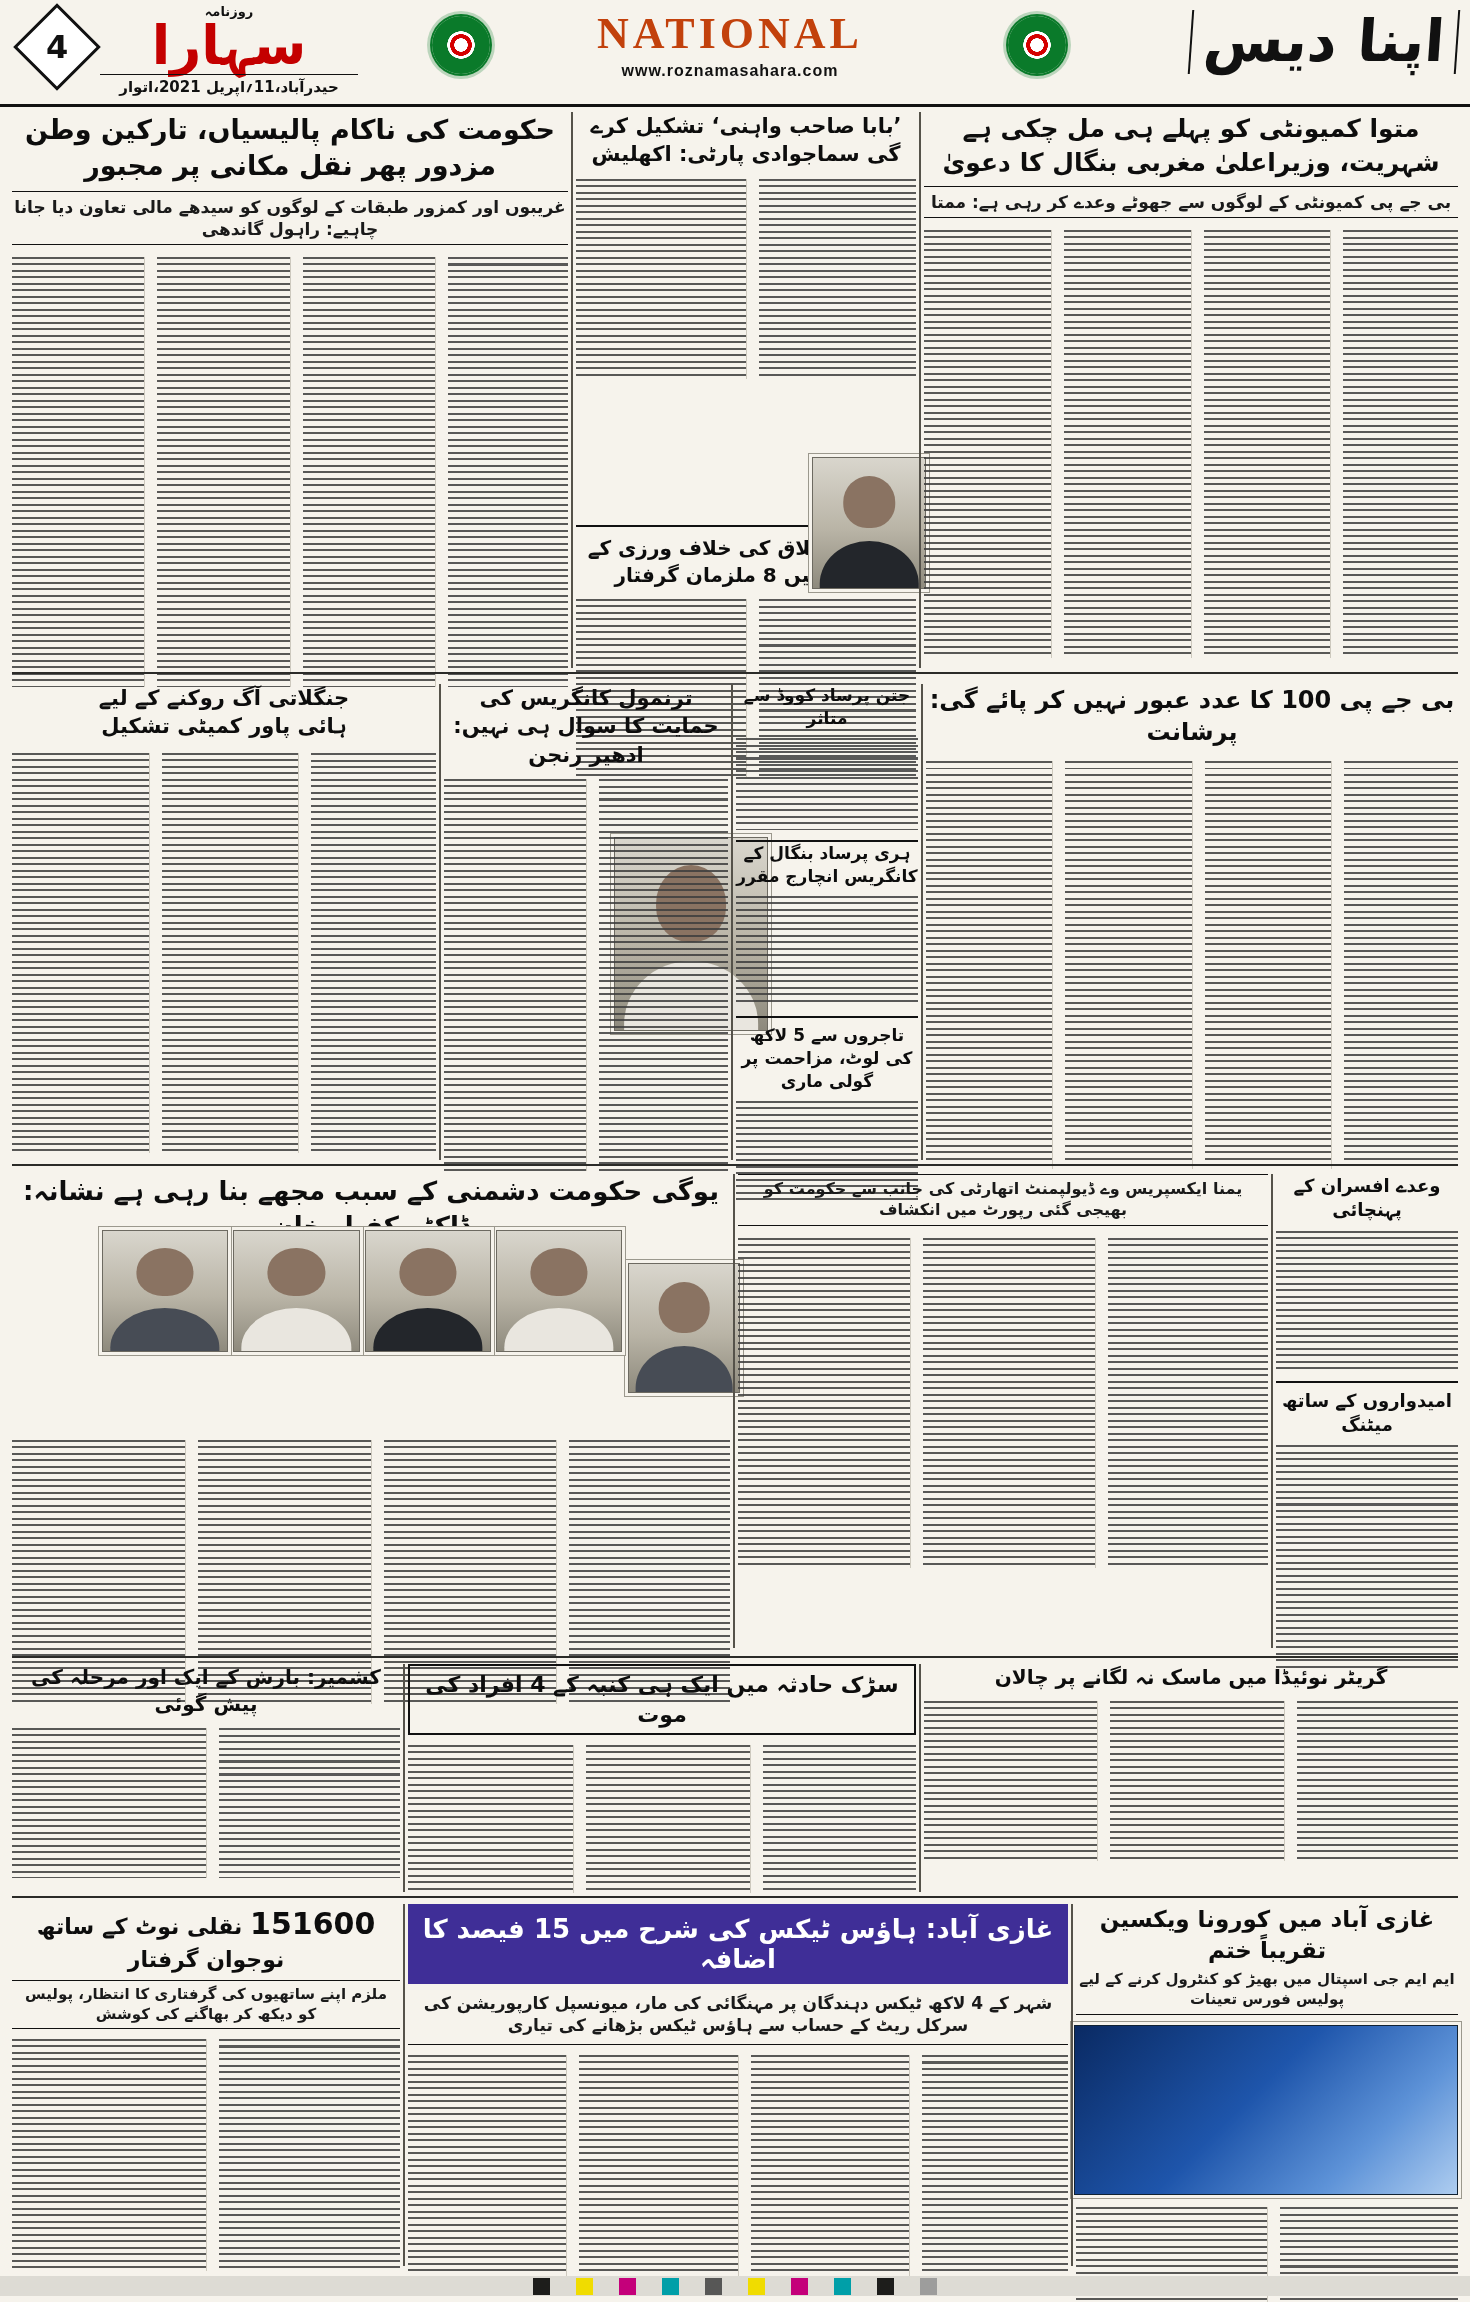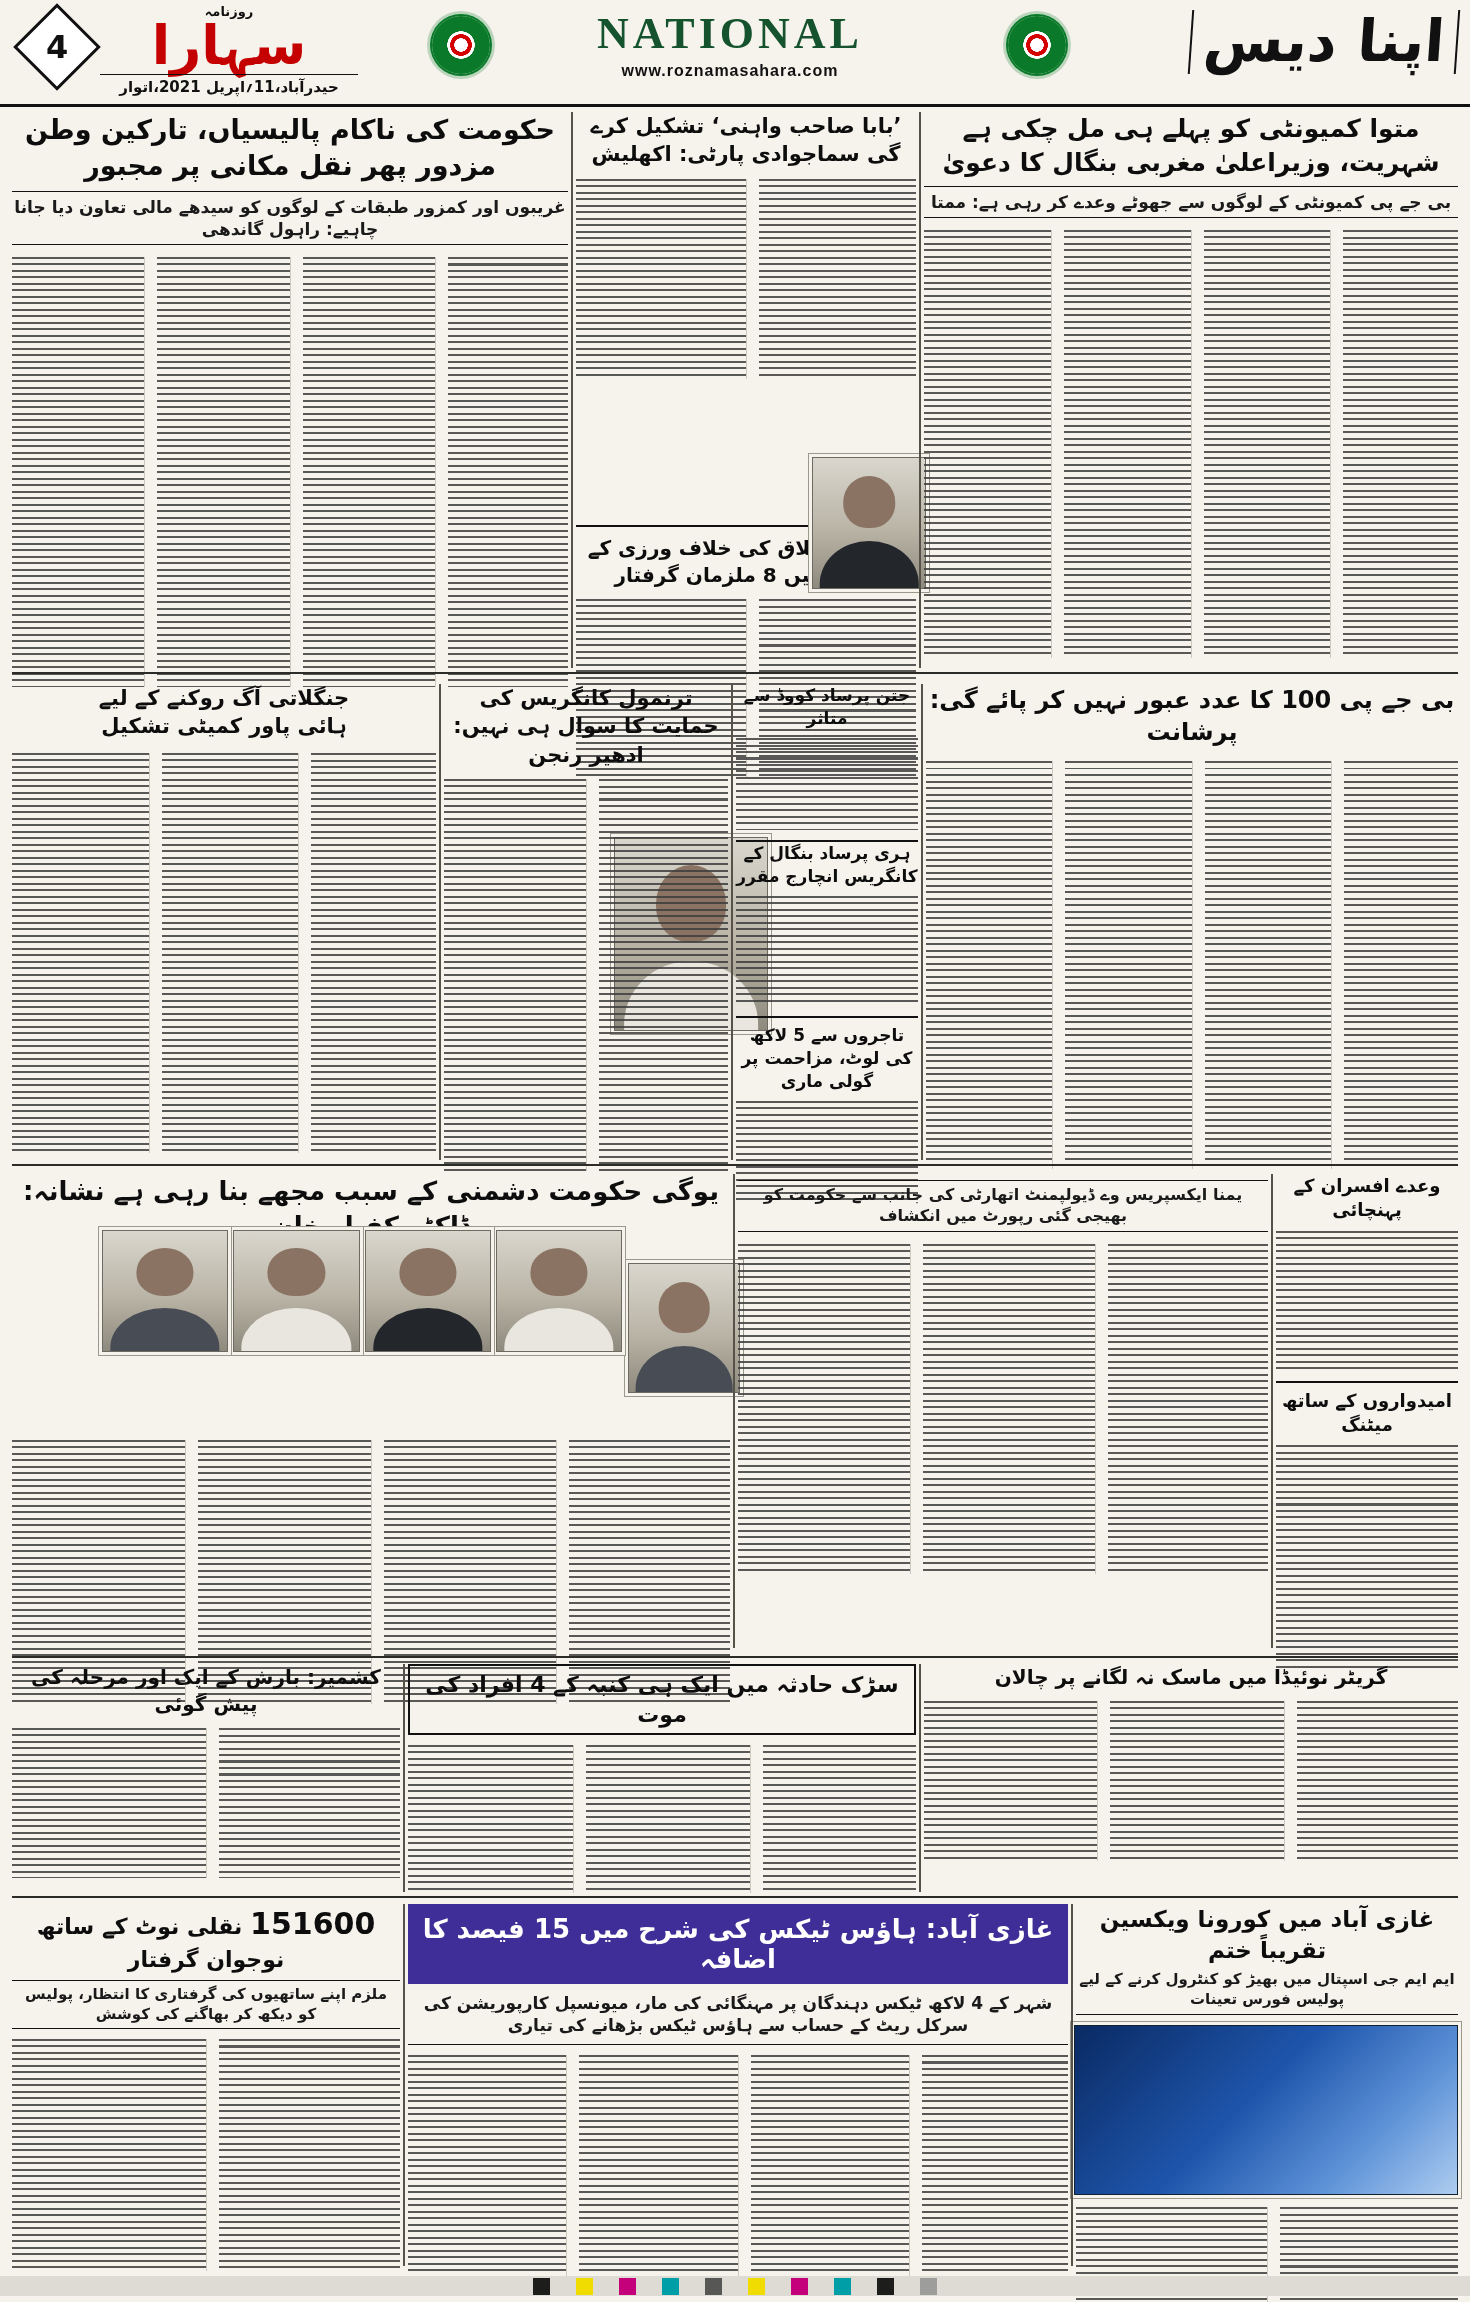--- a/index.html
+++ b/index.html
@@ -29,21 +29,21 @@
   .vsep{position:absolute;width:1.5px;background:#55524a;}
   .hsep{position:absolute;height:2px;background:#2b2b28;}
   .diamond{position:absolute;width:56px;height:56px;border:3.5px solid #111;background:#fff;
          transform:rotate(45deg);display:flex;align-items:center;justify-content:center;}
   .diamond span{transform:rotate(-45deg);font-size:32px;font-weight:bold;}
   .emblem{position:absolute;width:58px;height:58px;border-radius:50%;
          background:radial-gradient(circle,#ffffff 0 16%,#d40000 17% 26%,#ffffff 27% 33%,#0a7a2a 34% 100%);
          box-shadow:0 0 0 2px #0a7a2a, 0 0 0 5px rgba(10,122,42,.25);}
   .mast{color:#c40000;font-size:54px;font-weight:bold;line-height:1;letter-spacing:1px;}
   .mast-small{font-size:13px;font-weight:bold;color:#111;}
-  .natl{font-family:"Liberation Serif",serif;font-weight:bold;color:#14532d;
+  .natl{font-family:"Liberation Serif",serif;font-weight:bold;color:#c2410c;
         font-size:44px;letter-spacing:4px;line-height:1;}
   .site{font-size:16px;font-weight:bold;color:#111;letter-spacing:1px;font-family:"Liberation Sans",sans-serif;}
   .edition{font-size:58px;font-weight:bold;line-height:1.1;transform:skewX(-4deg);}
   .dateline{font-size:15px;font-weight:bold;border-top:1.5px solid #111;padding-top:3px;text-align:center;}
   .strip{display:flex;gap:5px;}
   .strip .photo{flex:1;height:120px;}
   .marks{position:absolute;left:0;right:0;display:flex;align-items:center;gap:26px;
          justify-content:center;background:#dddbd4;height:20px;}
   .sq{width:17px;height:17px;}
   .c-gray{background:#9d9d9c;} .c-black{background:#1d1d1b;} .c-cyan{background:#009fa8;}
@@ -162,21 +162,21 @@
     </div>
     <div class="cols" style="margin-top:196px;height:264px;">
       <div class="gcol"></div>
       <div class="gcol"></div>
       <div class="gcol"></div>
       <div class="gcol"></div>
     </div>
   </div>
 
   <div class="abs" style="left:738px;top:1174px;width:530px;height:474px;">
-    <div class="sub rule-tb" style="font-size:16px;margin-top:6px;">یمنا ایکسپریس وے ڈیولپمنٹ اتھارٹی کی جانب سے حکومت کو بھیجی گئی رپورٹ میں انکشاف</div>
+    <div class="sub rule-tb" style="font-size:16px;">یمنا ایکسپریس وے ڈیولپمنٹ اتھارٹی کی جانب سے حکومت کو بھیجی گئی رپورٹ میں انکشاف</div>
     <div class="cols" style="margin-top:12px;height:330px;">
       <div class="gcol"></div>
       <div class="gcol"></div>
       <div class="gcol"></div>
     </div>
   </div>
 
   <div class="abs" style="left:1276px;top:1174px;width:182px;height:474px;">
     <div class="hl" style="font-size:18px;">وعدے افسران کے پہنچائی</div>
     <div class="gcol" style="height:140px;margin-top:8px;"></div>

